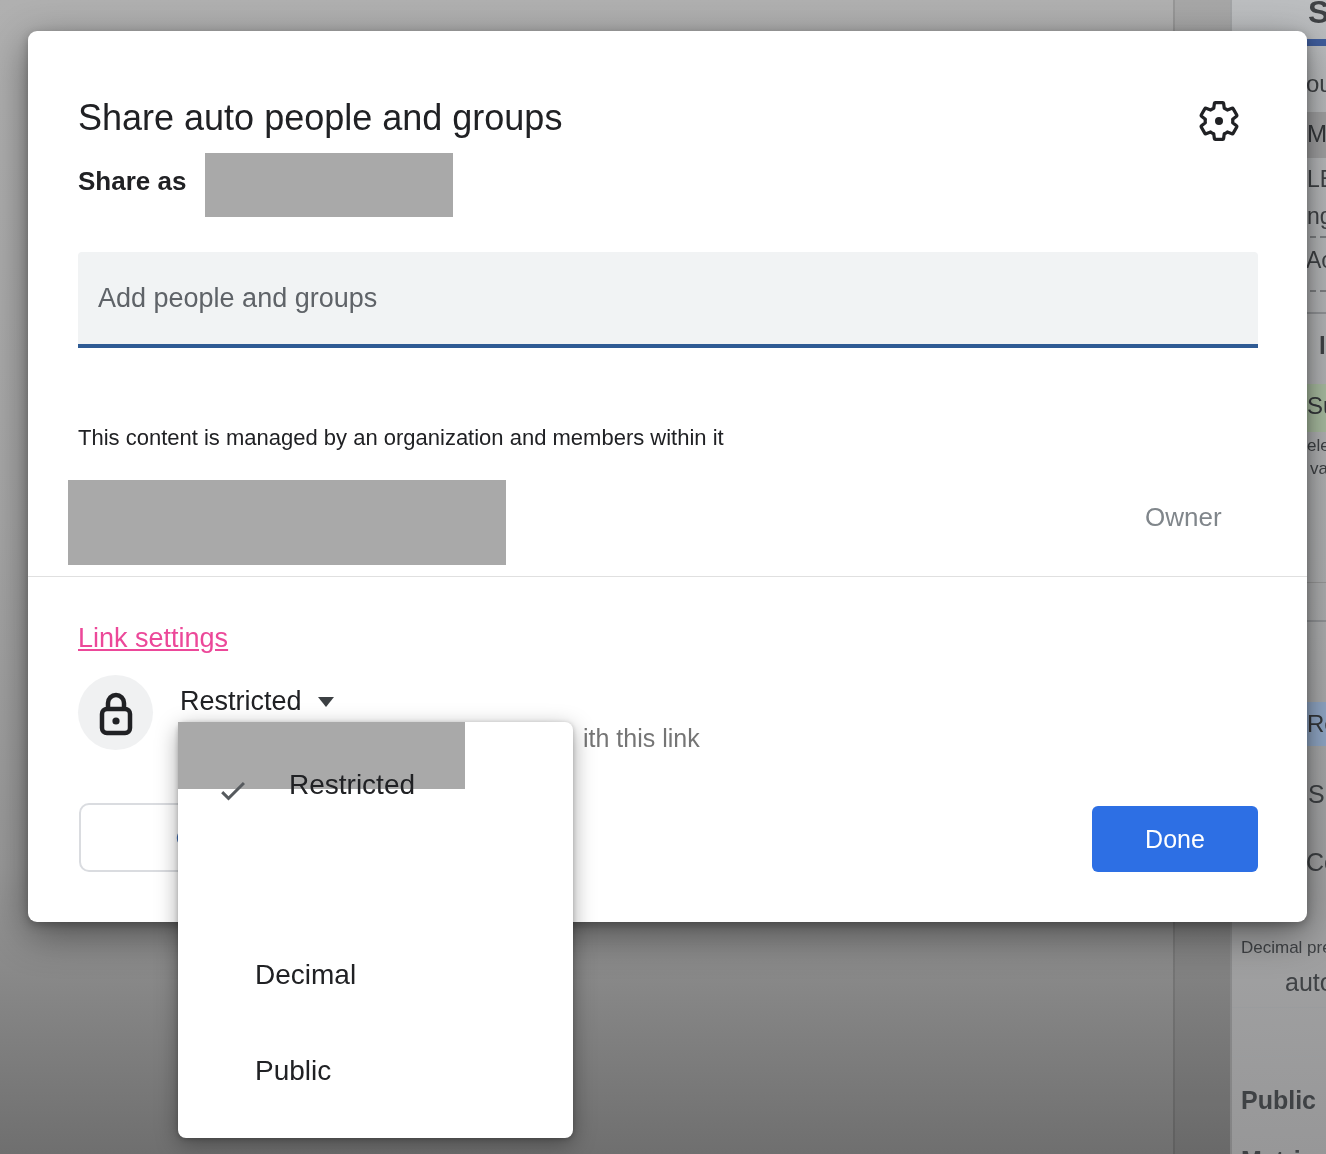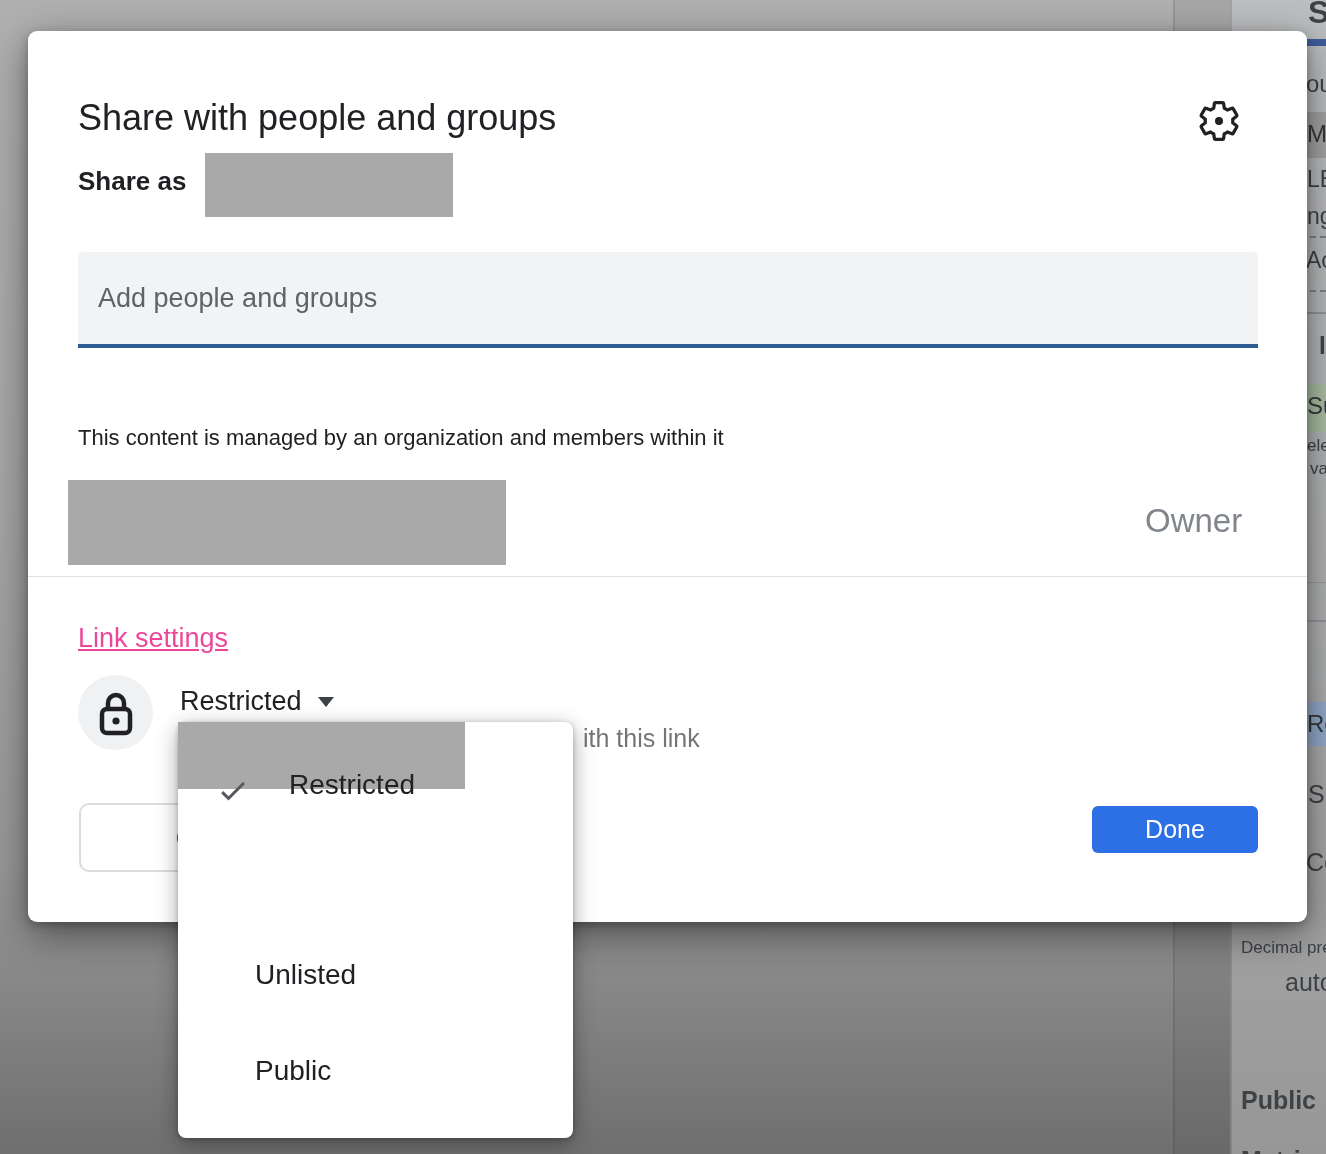--- a/index.html
+++ b/index.html
@@ -61,35 +61,35 @@
   .add-people{
     position:absolute;left:50px;top:221px;width:1180px;height:96px;
     background:#f1f3f4;border:none;border-bottom:4px solid #2f5b94;
     border-radius:4px 4px 0 0;padding:0 20px;font-size:27px;color:#202124;
     font-family:"Liberation Sans","DejaVu Sans",sans-serif;outline:none;
   }
   .add-people::placeholder{color:#5f6368;}
   .pwa-heading{position:absolute;left:50px;top:359px;font-size:27px;font-weight:500;color:#202124;}
   .pwa-subtitle{position:absolute;left:50px;top:394px;font-size:22px;color:#202124;}
   .redact.owner-box{left:40px;top:449px;width:438px;height:85px;}
-  .owner-label{position:absolute;left:1117px;top:471px;font-size:33px;color:#80868b;}
+  .owner-label{position:absolute;left:1117px;top:471px;font-size:26px;color:#80868b;}
   .modal-divider{position:absolute;left:0;top:545px;width:100%;height:1px;background:#e0e0e0;}
   .link-settings-heading{position:absolute;left:50px;top:592px;font-size:27px;color:#ec4899;text-decoration:underline;}
   .lock-circle{position:absolute;left:50px;top:644px;width:75px;height:75px;border-radius:50%;background:#f0f1f2;display:flex;align-items:center;justify-content:center;}
   .access-selector{position:absolute;left:152px;top:655px;display:flex;align-items:center;gap:16px;cursor:pointer;}
   .access-selector .sel-label{font-size:27px;color:#202124;}
   .caret-down{width:0;height:0;border-left:8px solid transparent;border-right:8px solid transparent;border-top:10px solid #3c4043;}
   .helper-frag{position:absolute;left:555px;top:693px;font-size:25px;color:#757575;white-space:nowrap;}
   .copy-link-btn{
     position:absolute;left:51px;top:772px;width:172px;height:69px;
     background:#fff;border:2px solid #dadce0;border-radius:10px;cursor:pointer;
     display:flex;align-items:center;justify-content:flex-end;padding-right:30px;
   }
   .done-btn{
-    position:absolute;left:1064px;top:775px;width:166px;height:47px;
+    position:absolute;left:1064px;top:775px;width:166px;height:66px;
     background:#2d6fe4;border:none;border-radius:6px;color:#ffffff;
     font-size:25px;font-weight:500;cursor:pointer;
     font-family:"Liberation Sans","DejaVu Sans",sans-serif;
   }
   
   .dropdown{
     position:absolute;left:178px;top:722px;width:395px;height:416px;
     background:#ffffff;border-radius:8px;z-index:20;
     box-shadow:0 6px 22px rgba(0,0,0,0.35),0 1px 5px rgba(0,0,0,0.22);
   }
@@ -136,21 +136,21 @@
     <div class="frag sp-co">Co</div>
     <div class="frag sp-decimal">Decimal pre</div>
     <div class="frag sp-auto">auto</div>
     <div class="sp-div s4"></div>
     <div class="sp-div s5"></div>
     <div class="frag sp-order">Public</div>
     <div class="frag sp-metric">Metric</div>
   </div>
 
   <div class="modal">
-    <div class="modal-title">Share with people and groups</div>
+    <div class="modal-title">Share auto people and groups</div>
 
     <div class="settings-btn">
       <svg width="46" height="46" viewBox="0 0 24 24">
         <path fill="none" stroke="#202124" stroke-width="1.7" stroke-linejoin="round" d="M19.14,12.94c0.04-0.3,0.06-0.61,0.06-0.94c0-0.32-0.02-0.64-0.07-0.94l2.03-1.58c0.18-0.14,0.23-0.41,0.12-0.61 l-1.92-3.32c-0.12-0.22-0.37-0.29-0.59-0.22l-2.39,0.96c-0.5-0.38-1.03-0.7-1.62-0.94L14.4,2.81c-0.04-0.24-0.24-0.41-0.48-0.41 h-3.84c-0.24,0-0.43,0.17-0.47,0.41L9.25,5.35C8.66,5.59,8.12,5.92,7.63,6.29L5.24,5.33c-0.22-0.08-0.47,0-0.59,0.22L2.74,8.87 C2.62,9.08,2.66,9.34,2.86,9.48l2.03,1.58C4.84,11.36,4.8,11.69,4.8,12s0.02,0.64,0.07,0.94l-2.03,1.58 c-0.18,0.14-0.23,0.41-0.12,0.61l1.92,3.32c0.12,0.22,0.37,0.29,0.59,0.22l2.39-0.96c0.5,0.38,1.03,0.7,1.62,0.94l0.36,2.54 c0.05,0.24,0.24,0.41,0.48,0.41h3.84c0.24,0,0.44-0.17,0.47-0.41l0.36-2.54c0.59-0.24,1.13-0.56,1.62-0.94l2.39,0.96 c0.22,0.08,0.47,0,0.59-0.22l1.92-3.32c0.12-0.22,0.07-0.47-0.12-0.61L19.14,12.94z"></path>
         <circle cx="12" cy="12" r="2.1" fill="#202124"></circle>
       </svg>
     </div>
 
     <div class="share-as-label">Share as</div>
     <div class="redact share-as"></div>
@@ -189,17 +189,17 @@
 
     <button class="done-btn">Done</button>
   </div>
 
   <div class="dropdown">
     <svg class="dd-check" width="36" height="36" viewBox="0 0 24 24">
       <path fill="#565a5e" d="M9 16.2l-3.5-3.5L4.1 14.1 9 19 20 8l-1.4-1.4z"></path>
     </svg>
     <div class="dd-item dd-restricted">Restricted</div>
     <div class="dd-redact"></div>
-    <div class="dd-item dd-unlisted">Unlisted</div>
+    <div class="dd-item dd-unlisted">Decimal</div>
     <div class="dd-item dd-public">Public</div>
   </div>
 
 </div>
 
 </body></html>

